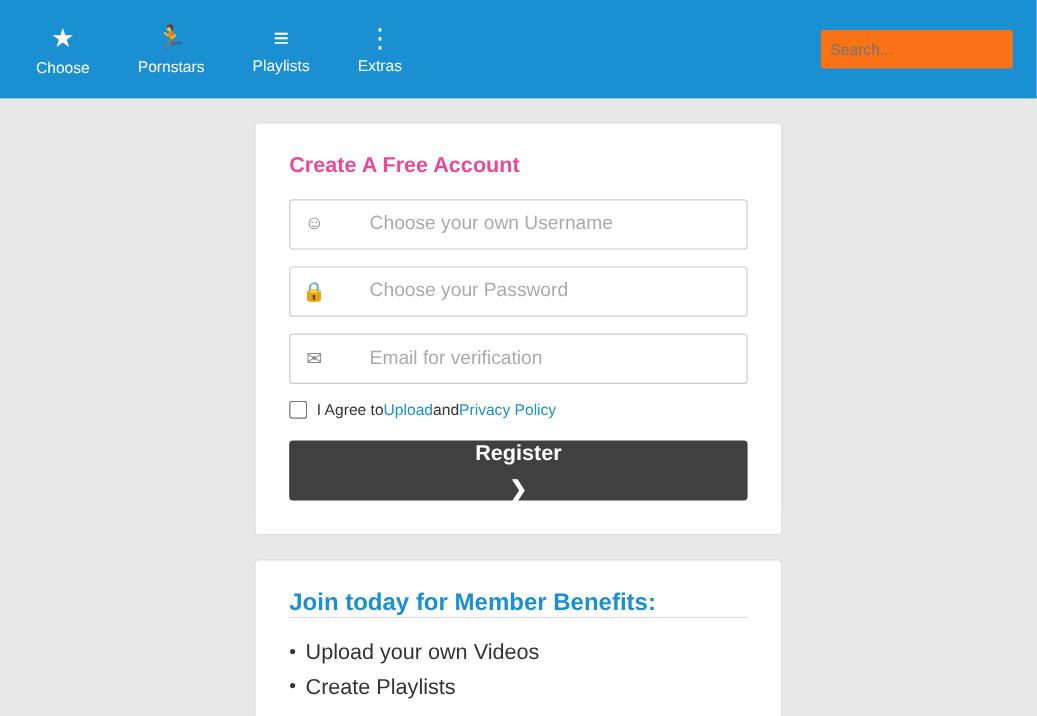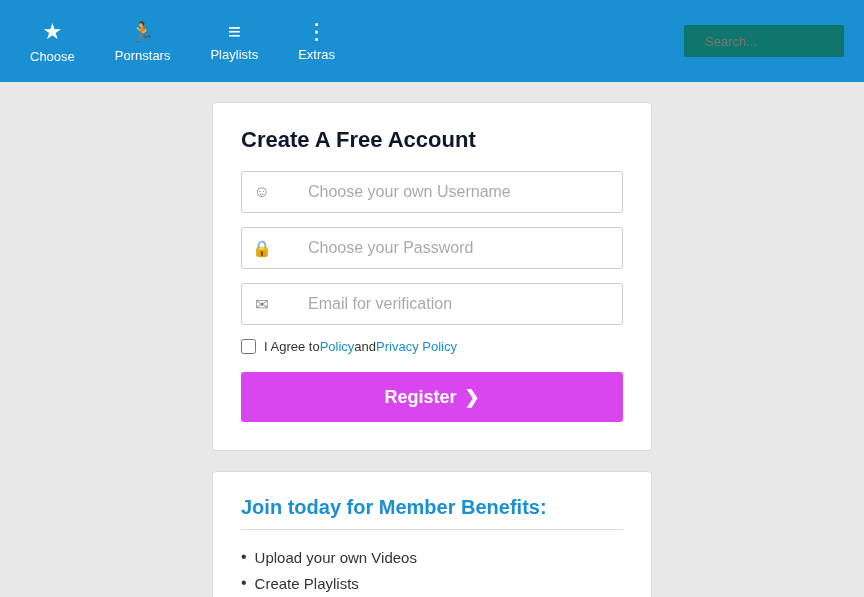--- a/index.html
+++ b/index.html
@@ -39,45 +39,45 @@
     }
     .nav-search {
       margin-left: auto;
       margin-right: 10px;
     }
     .nav-search input {
       width: 160px;
       height: 32px;
       border: none;
       border-radius: 2px;
-      padding: 0 21px;
+      padding: 0 8px;
       font-size: 13px;
-      background: #0f766e;
+      background: #f97316;
     }
 
     
     .page-content {
       padding: 20px 0;
       display: flex;
       flex-direction: column;
       align-items: center;
     }
 
     
     .register-card {
       background: #fff;
       border: 1px solid #ddd;
       border-radius: 4px;
       width: 440px;
       padding: 24px 28px 28px;
       margin-bottom: 20px;
     }
     .register-card h1 {
-      color: #0f172a;
-      font-size: 22px;
+      color: #ec4899;
+      font-size: 18px;
       font-weight: bold;
       margin-bottom: 18px;
     }
 
     .form-group {
       display: flex;
       align-items: center;
       border: 1px solid #ccc;
       border-radius: 3px;
       margin-bottom: 14px;
@@ -118,58 +118,58 @@
       height: 15px;
     }
     .agree-row a {
       color: #1a8fd1;
       text-decoration: none;
     }
 
     .register-btn {
       width: 100%;
       height: 50px;
-      background: #d946ef;
+      background: #404040;
       color: #fff;
       border: none;
       border-radius: 3px;
       font-size: 18px;
       font-weight: bold;
       cursor: pointer;
       display: flex;
       align-items: center;
       justify-content: center;
       gap: 8px;
+      flex-direction: column;
     }
     .register-btn .arrow {
       font-size: 18px;
     }
 
     
     .benefits-card {
       background: #fff;
       border: 1px solid #ddd;
       border-radius: 4px;
       width: 440px;
       padding: 24px 28px 28px;
     }
     .benefits-card h2 {
       color: #1a8fd1;
       font-size: 20px;
       font-weight: bold;
       margin-bottom: 14px;
-      padding-bottom: 10px;
       border-bottom: 1px solid #ddd;
     }
     .benefits-list {
       list-style: none;
       padding: 0;
     }
     .benefits-list li {
-      font-size: 15px;
+      font-size: 18px;
       color: #333;
       padding: 4px 0;
       display: flex;
       align-items: center;
     }
     .benefits-list li::before {
       content: "•";
       color: #333;
       font-size: 16px;
       margin-right: 8px;
@@ -218,21 +218,21 @@
     </div>
 
     <div class="form-group">
       <span class="input-icon">✉</span>
       <input type="email" placeholder="Email for verification" style="">
     </div>
 
     <div class="agree-row">
       <input type="checkbox" style="">
       <span>I Agree to </span>
-      <a href="#">Policy</a>
+      <a href="#">Upload</a>
       <span> and </span>
       <a href="#">Privacy Policy</a>
     </div>
 
     <button class="register-btn">
       <span>Register</span>
       <span class="arrow">❯</span>
     </button>
   </div>
 

